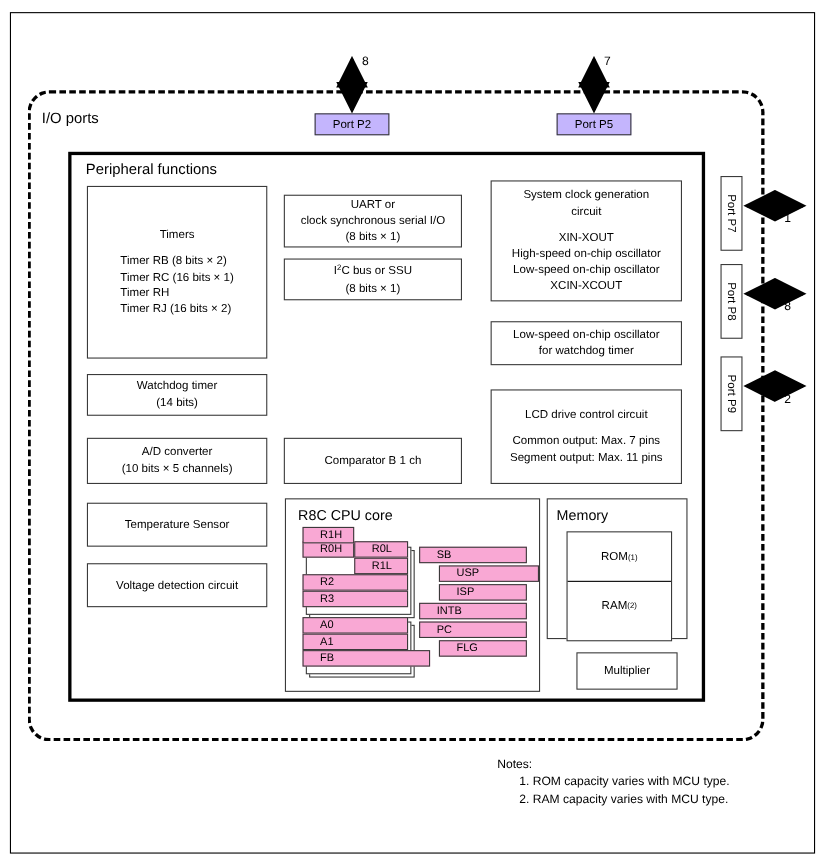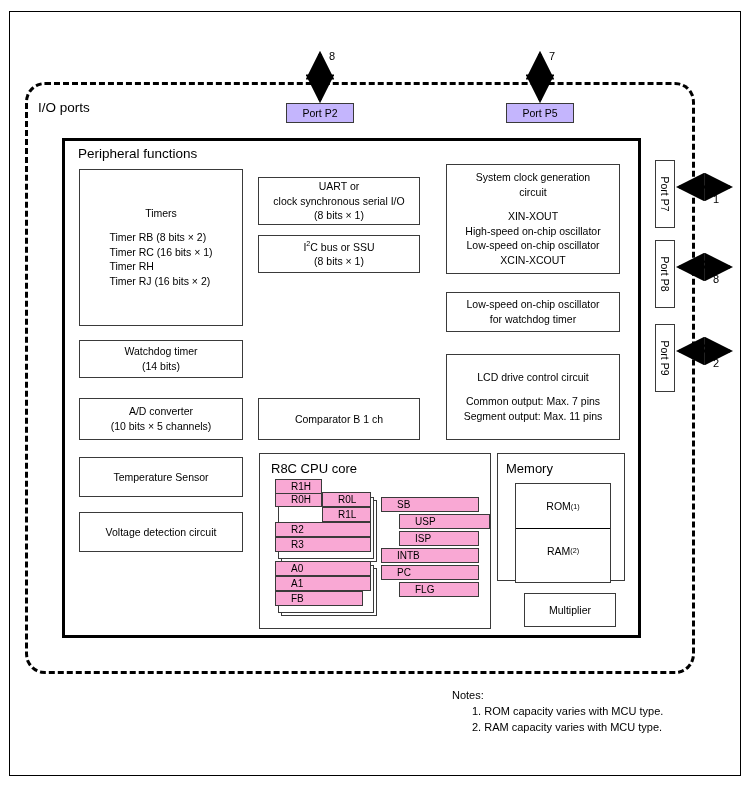--- a/index.html
+++ b/index.html
@@ -294,21 +294,21 @@
   <div class="abs reg" style="left:275px; top:479px; width:47px; height:15px;">R1H</div>
   <div class="abs reg" style="left:322px; top:507px; width:49px; height:15px;">R1L</div>
   <div class="abs reg" style="left:275px; top:522px; width:96px; height:15px;">R2</div>
   <div class="abs reg" style="left:275px; top:537px; width:96px; height:15px;">R3</div>
 
   <div class="abs reg-shadow" style="left:281px; top:568px; width:96px; height:48px;"></div>
   <div class="abs reg-shadow" style="left:278px; top:565px; width:96px; height:48px;"></div>
 
   <div class="abs reg" style="left:275px; top:561px; width:96px; height:15px;">A0</div>
   <div class="abs reg" style="left:275px; top:576px; width:96px; height:15px;">A1</div>
-  <div class="abs reg" style="left:275px; top:591px; width:88px; height:15px;">FB</div>
+  <div class="abs reg" style="left:275px; top:591px; width:116px; height:15px;">FB</div>
 
   <div class="abs reg" style="left:381px; top:497px; width:98px; height:15px;">SB</div>
   <div class="abs reg" style="left:399px; top:514px; width:91px; height:15px;">USP</div>
   <div class="abs reg" style="left:399px; top:531px; width:80px; height:15px;">ISP</div>
   <div class="abs reg" style="left:381px; top:548px; width:98px; height:15px;">INTB</div>
   <div class="abs reg" style="left:381px; top:565px; width:98px; height:15px;">PC</div>
   <div class="abs reg" style="left:399px; top:582px; width:80px; height:15px;">FLG</div>
 
   <div class="abs subframe" style="left:497px; top:453px; width:128px; height:128px;"></div>
   <div class="abs sub-title" style="left:506px; top:461px;">Memory</div>

